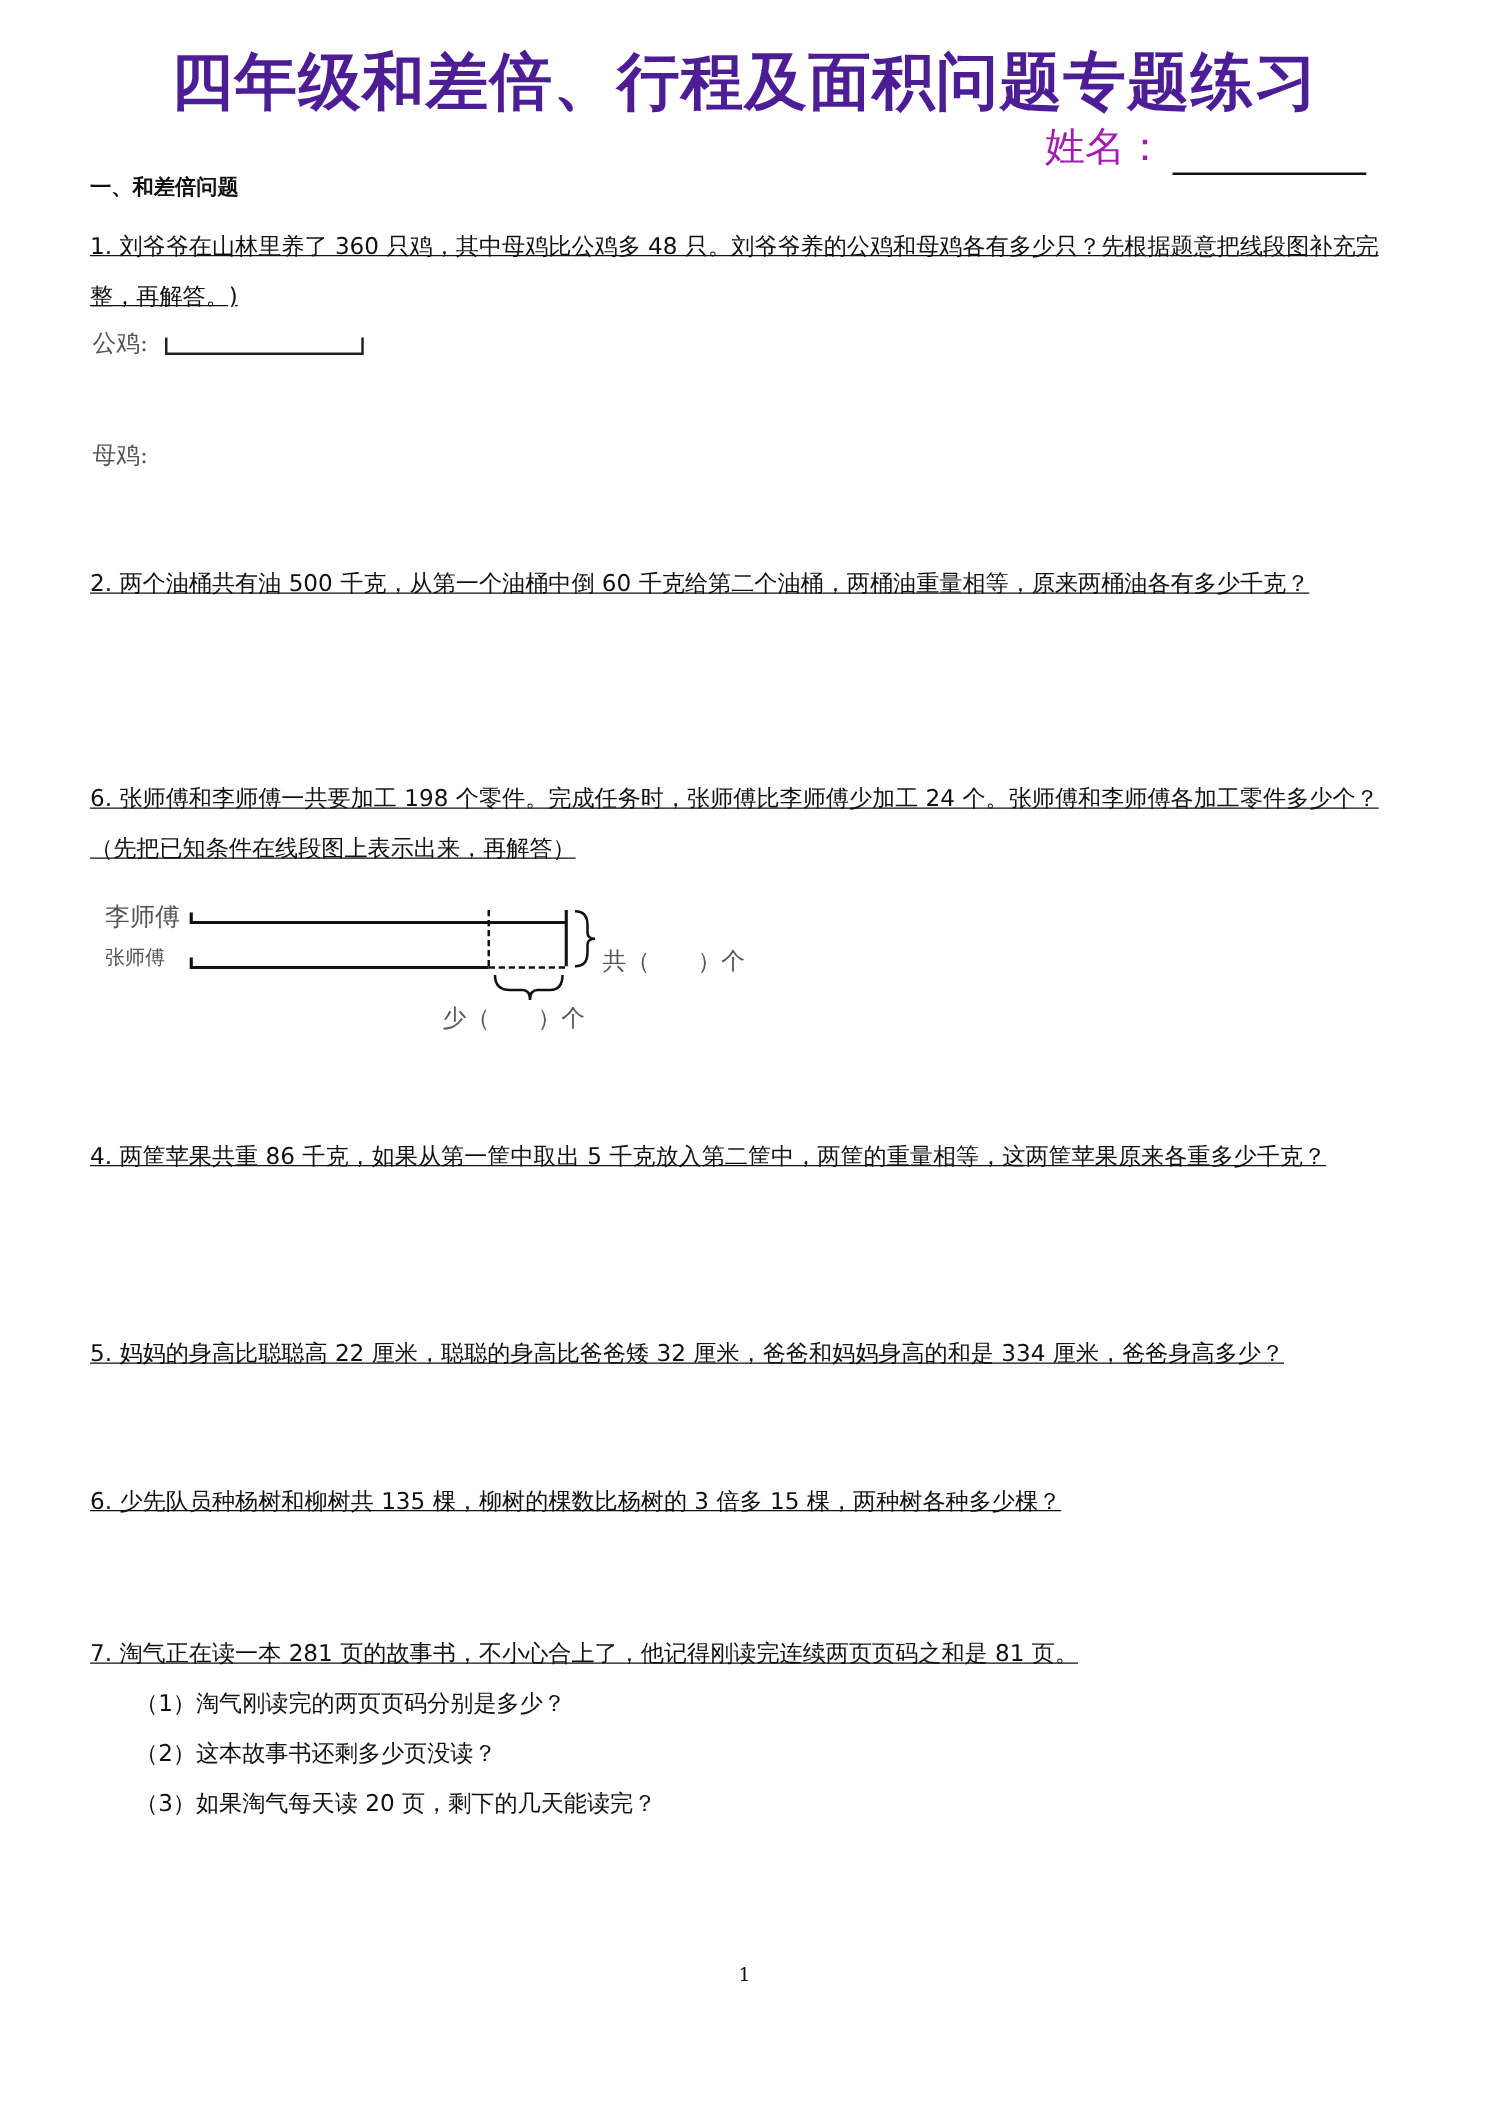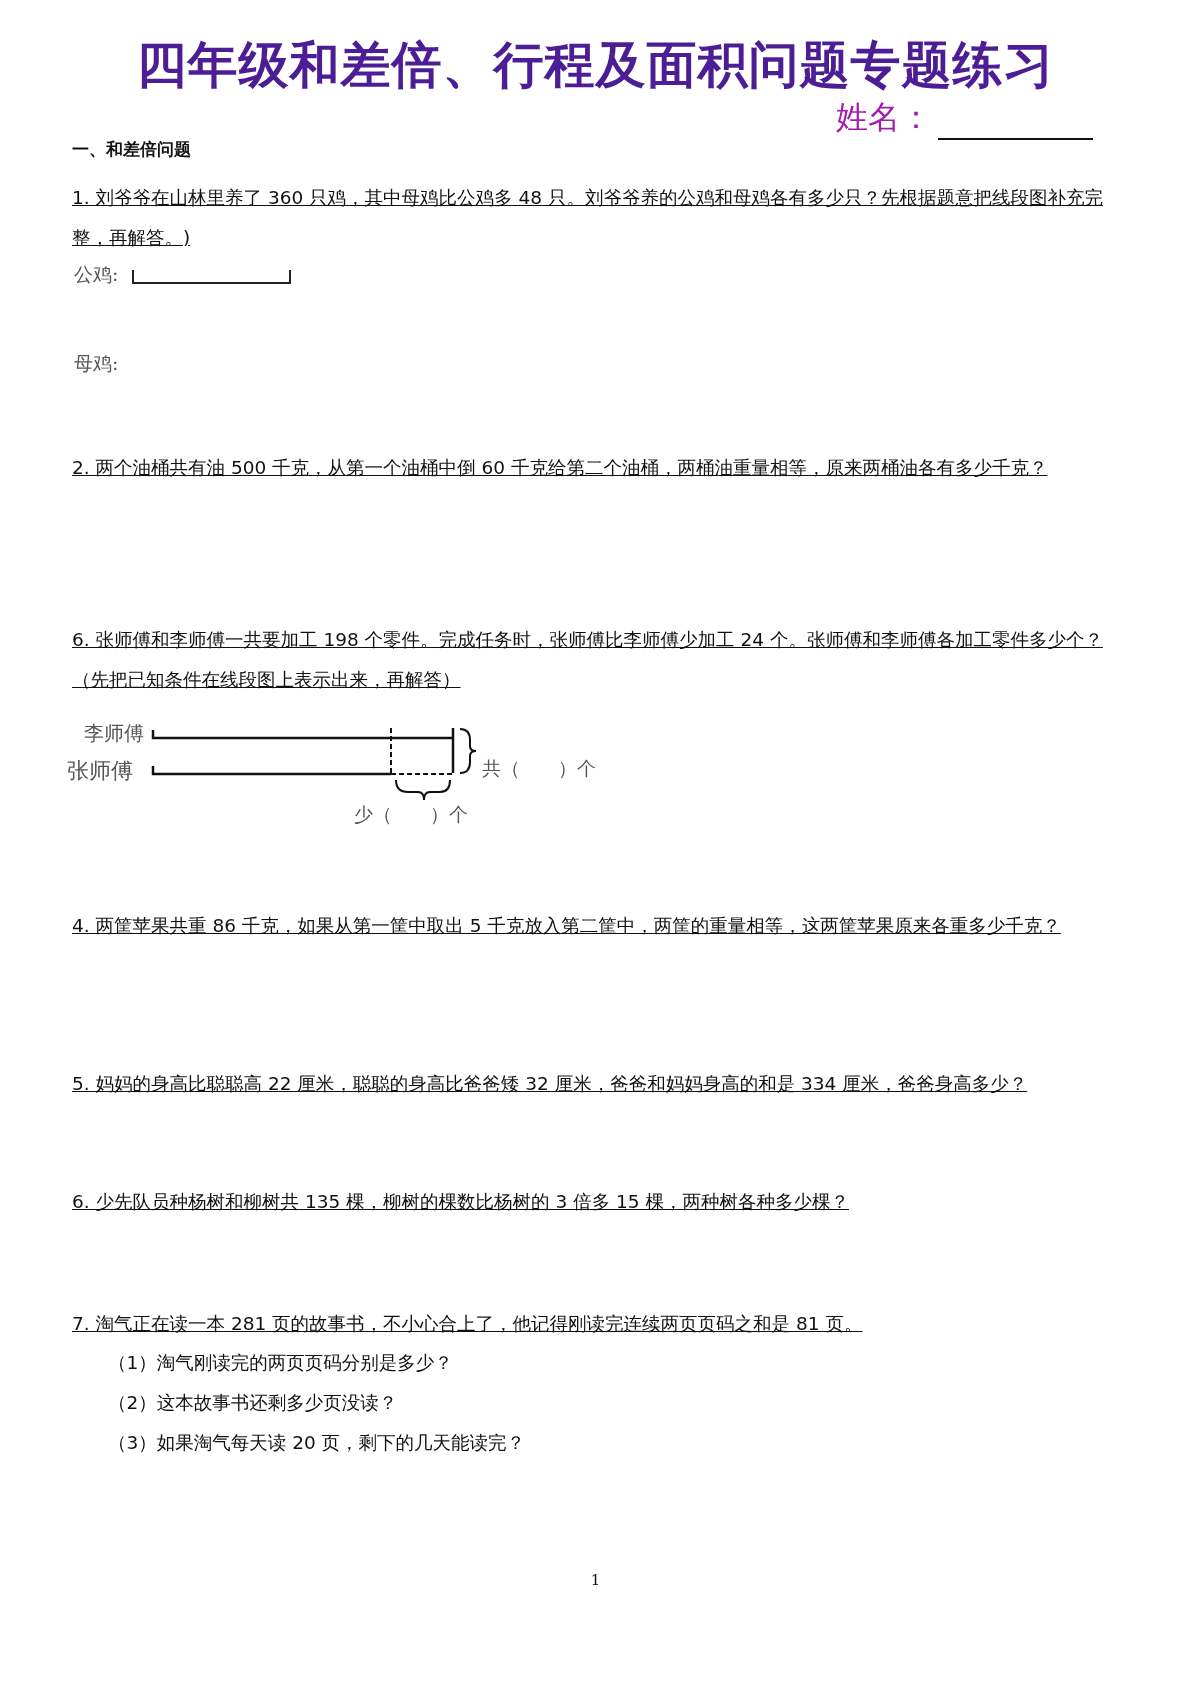--- a/index.html
+++ b/index.html
@@ -25,21 +25,21 @@
 <div class="diagram-label" style="top:262px;left:74px;">公鸡:</div>
 <svg style="top:266px;left:130px;" width="170" height="22">
   <path d="M3 4 V17 H160 V4" stroke="#222" stroke-width="2" fill="none"></path>
 </svg>
 <div class="diagram-label" style="top:311px;left:74px;margin-top:40px;">母鸡:</div>
 
 <div class="q" style="top:448px;">2. 两个油桶共有油 500 千克，从第一个油桶中倒 60 千克给第二个油桶，两桶油重量相等，原来两桶油各有多少千克？</div>
 <div class="q" style="top:620px;">6. 张师傅和李师傅一共要加工 198 个零件。完成任务时，张师傅比李师傅少加工 24 个。张师傅和李师傅各加工零件多少个？（先把已知条件在线段图上表示出来，再解答）</div>
 
 <div class="diagram-label" style="top:720px;left:84px;font-size:20px;font-family:Liberation Mono, monospace;">李师傅</div>
-<div class="diagram-label" style="top:756px;left:67px;font-size:22px;">张师傅</div>
+<div class="diagram-label" style="top:756px;left:84px;font-size:16px;">张师傅</div>
 <svg style="top:720px;left:140px;" width="340" height="120">
   <path d="M13 10 V18 H313" stroke="#111" stroke-width="2.5" fill="none"></path>
   <path d="M313 8 V53" stroke="#111" stroke-width="2.5"></path>
   <path d="M13 46 V54 H251" stroke="#111" stroke-width="2.5" fill="none"></path>
   <path d="M251 8 V54" stroke="#111" stroke-width="2" stroke-dasharray="5,3"></path>
   <path d="M251 54 H313" stroke="#111" stroke-width="2" stroke-dasharray="5,3"></path>
   <path d="M256 60 Q256 72 268 72 L278 72 Q284 72 284 80 Q284 72 290 72 L300 72 Q310 72 310 60" stroke="#111" stroke-width="2" fill="none"></path>
   <path d="M320 9 Q330 9 330 20 L330 26 Q330 31 336 31 Q330 31 330 36 L330 42 Q330 53 320 53" stroke="#111" stroke-width="2" fill="none"></path>
 </svg>
 <div class="diagram-label" style="top:756px;left:482px;">共（　　）个</div>

